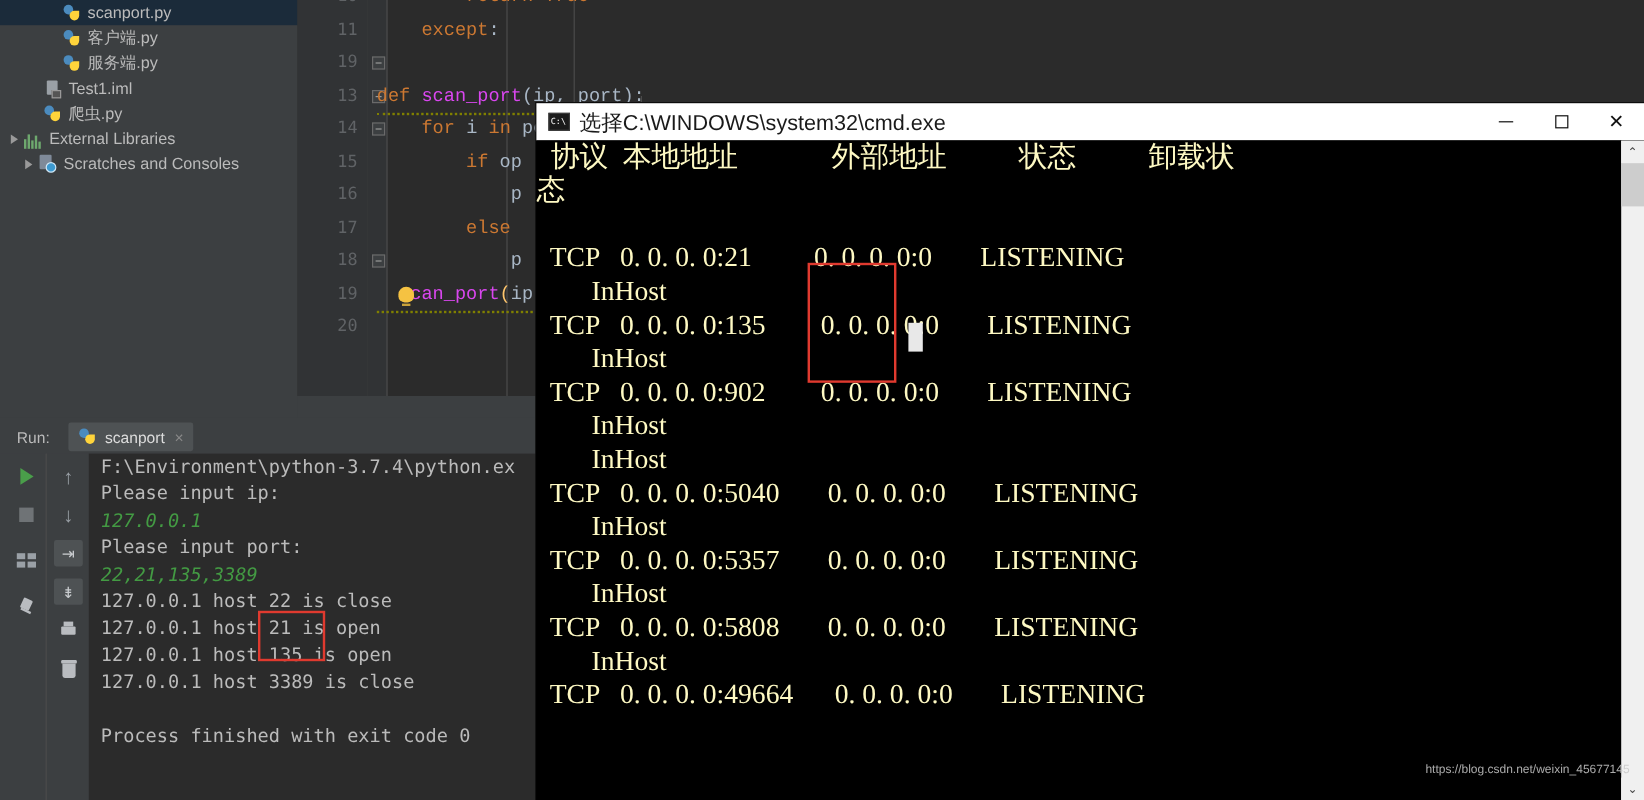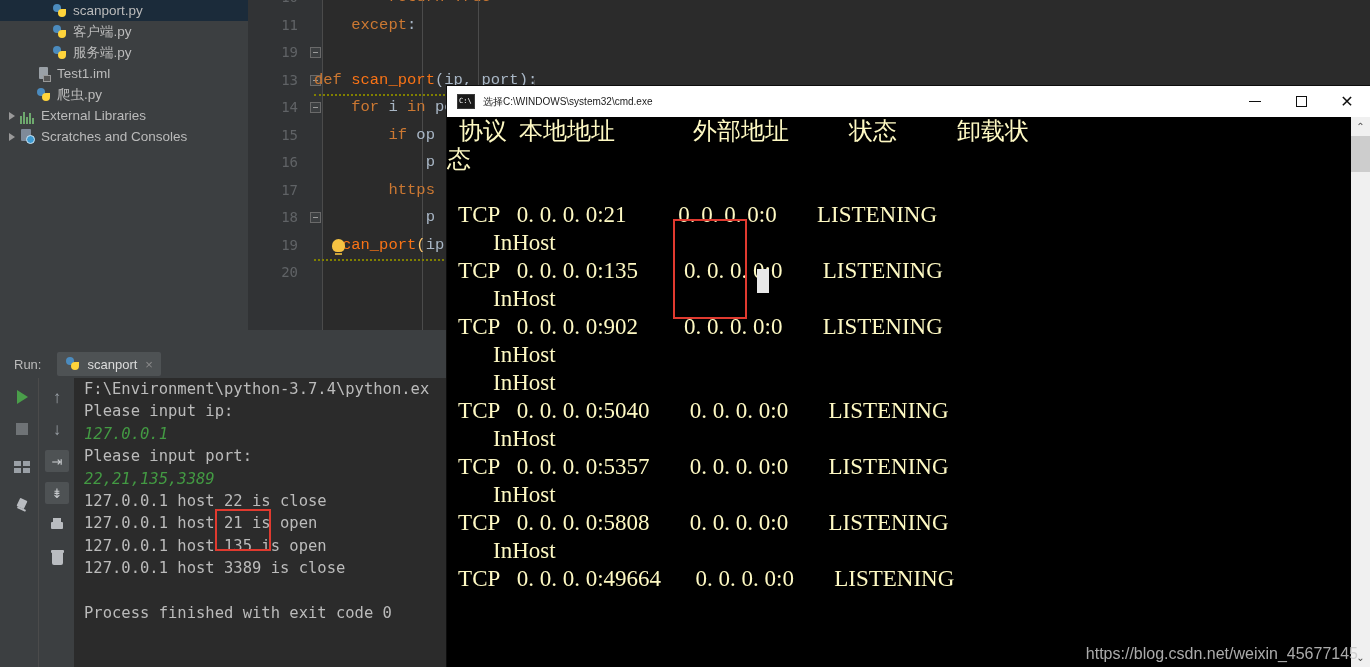--- a/index.html
+++ b/index.html
@@ -38,21 +38,21 @@
   .ico-scr::before{content:"";position:absolute;left:1px;top:0px;width:10px;height:12px;background:#7f8a99;border-radius:1px;}
   .ico-scr::after{content:"";position:absolute;left:6px;top:6px;width:9px;height:9px;border-radius:50%;background:#3d9ad1;border:1px solid #cfe6f5;box-sizing:border-box;}
 
   
   #editor{position:absolute;left:248px;top:0;width:1122px;height:330px;background:#2b2b2b;overflow:hidden;}
   #gutter{position:absolute;left:0;top:0;width:58px;height:330px;background:#313335;border-right:1px solid #4b4b4b;}
   #foldcol{position:absolute;left:58px;top:0;width:16px;height:330px;background:#313335;border-right:1px solid #4b4b4b;}
   .lnum{position:absolute;right:8px;color:#606366;font-family:"DejaVu Sans Mono",monospace;font-size:14px;line-height:27.5px;height:27.5px;}
   .codeline{position:absolute;left:66px;color:#a9b7c6;font-family:Liberation Mono, monospace;font-size:15.5px;line-height:27.5px;height:27.5px;white-space:pre;}
   .kw{color:#cc7832;}
-  .fn{color:#f97316;}
+  .fn{color:#d946ef;}
   .id{color:#a9b7c6;}
   .foldmark{position:absolute;left:62px;width:11px;height:11px;border:1px solid #6a6a6a;background:#3c3f41;box-sizing:border-box;}
   .foldmark::after{content:"";position:absolute;left:2px;top:4px;width:5px;height:1px;background:#9a9a9a;}
   .guide{position:absolute;width:1px;background:#4b4b4b;}
   #editor-bottom{position:absolute;left:248px;top:330px;width:1122px;height:18px;background:#3c3f41;}
   .bulb{position:absolute;width:13px;height:13px;border-radius:50% 50% 40% 40%;background:#f5c242;}
   .bulb::after{content:"";position:absolute;left:3px;bottom:-3px;width:7px;height:2px;background:#caa23a;}
 
   
   #runpanel{position:absolute;left:0;top:348px;width:1370px;height:319px;background:#3c3f41;}
@@ -89,41 +89,41 @@
 
   
   .redbox{position:absolute;border:2px solid #e03a2f;box-sizing:border-box;pointer-events:none;}
 
   
   #cmd{position:absolute;left:447px;top:86px;width:923px;height:581px;background:#000;
        box-shadow:0 0 0 1px #0d0d0d;}
   #cmd-title{height:31px;background:#ffffff;display:flex;align-items:center;}
   #cmd-icon{width:18px;height:15px;margin-left:10px;margin-right:8px;background:#1a1a1a;border:1px solid #3a3a3a;position:relative;box-sizing:border-box;}
   #cmd-icon::after{content:"C:\\";position:absolute;left:1px;top:0px;color:#fff;font-family:"DejaVu Sans Mono",monospace;font-size:7px;line-height:12px;}
-  #cmd-title-text{color:#1a1a1a;font-size:10px;flex:1;white-space:nowrap;}
+  #cmd-title-text{color:#1a1a1a;font-size:18px;flex:1;white-space:nowrap;}
   .wbtn{width:46px;height:31px;display:flex;align-items:center;justify-content:center;color:#101010;}
   .wmin{width:12px;height:1px;background:#101010;}
   .wmax{width:11px;height:11px;border:1px solid #101010;box-sizing:border-box;}
   .wclose{font-size:16px;line-height:16px;font-family:"DejaVu Sans",sans-serif;}
 
   #cmd-body{position:absolute;left:0;top:31px;width:923px;height:550px;background:#000;overflow:hidden;}
   #cmd-text{position:absolute;left:0;top:0;width:888px;height:550px;overflow:hidden;}
   .nline{
     color:#fef9c3;font-family:"Liberation Serif","DejaVu Serif",serif;font-size:23px;
     line-height:28px;height:28px;white-space:pre;
   }
   .nhdr{font-size:24px;}
   
   #cmd-scroll{position:absolute;right:0;top:0;width:19px;height:550px;background:#f0f0f0;}
   .sb-arrow{width:19px;height:19px;display:flex;align-items:center;justify-content:center;color:#4a4a4a;font-size:10px;background:#f0f0f0;}
   #sb-thumb{position:absolute;left:0;top:19px;width:19px;height:36px;background:#cdcdcd;}
   #cursorblk{position:absolute;background:#e8e8e8;}
 
   
-  #watermark{position:absolute;right:12px;bottom:4px;color:#c9c9c9;font-size:16px;
+  #watermark{position:absolute;right:12px;bottom:20px;color:#c9c9c9;font-size:10px;
              font-family:"Liberation Sans",sans-serif;opacity:.85;white-space:nowrap;z-index:50;padding-left:11px;}
 </style>
 </head>
 <body>
 
 <div id="ide">
 
   <div id="tree">
       <div class="tree-row selected" style="padding-left: 36px;">
         <span class="tw"></span>
@@ -156,21 +156,21 @@
         </span>
         <span class="ico ico-lib" style="display: flex; align-items: flex-end; gap: 1px;">
           <i style="height: 8px;"></i>
           <i style="height: 12px;"></i>
           <i style="height: 7px;"></i>
           <i style="height: 11px;"></i>
           <i style="height: 6px;"></i>
         </span>
         <span>External Libraries</span>
       </div>
-      <div class="tree-row" style="padding-left: 4px;">
+      <div class="tree-row" style="padding-left: 16px;">
         <span class="tw">
           <span class="arrow"></span>
         </span>
         <span class="ico ico-scr"></span>
         <span>Scratches and Consoles</span>
       </div>
     </div>
 
   <div id="editor">
     <div id="gutter">
@@ -192,21 +192,21 @@
     <div class="guide" style="left:286px;top:80px;height:116px;"></div>
   <div class="codeline" style="top: -16px;">        <span class="kw">return</span> <span class="kw">True</span></div>
       <div class="codeline" style="top: 11.5px;">    <span class="kw">except</span>:</div>
       <div class="foldmark" style="top: 47px;"></div>
       <div class="foldmark" style="top: 74.5px;"></div>
       <div class="codeline" style="top: 66.5px; border-bottom: 2px dotted rgb(128, 128, 0);"><span class="kw">def</span> <span class="fn">scan_port</span>(<span class="id">ip</span>, <span class="id">port</span>):</div>
       <div class="foldmark" style="top: 102px;"></div>
       <div class="codeline" style="top: 94px;">    <span class="kw">for</span> <span class="id">i</span> <span class="kw">in</span> <span class="id">port</span>:</div>
       <div class="codeline" style="top: 121.5px;">        <span class="kw">if</span> <span class="id">op</span></div>
       <div class="codeline" style="top: 149px;">            <span class="id">p</span></div>
-      <div class="codeline" style="top: 176.5px;">        <span class="kw">https</span></div>
+      <div class="codeline" style="top: 176.5px;">        <span class="kw">else</span></div>
       <div class="foldmark" style="top: 212px;"></div>
       <div class="codeline" style="top: 204px;">            <span class="id">p</span></div>
       <div class="codeline" style="top: 231.5px; border-bottom: 2px dotted rgb(128, 128, 0); color: rgb(255, 198, 109);">  <span class="fn">scan_port</span>(<span class="id">ip</span></div>
       <div class="codeline" style="top: 259px;"></div>
       <div class="bulb" style="left: 84px; top: 238.5px;"></div>
     </div>
   <div id="editor-bottom"></div>
 
   <div id="runpanel">
     <div id="runtabs">

